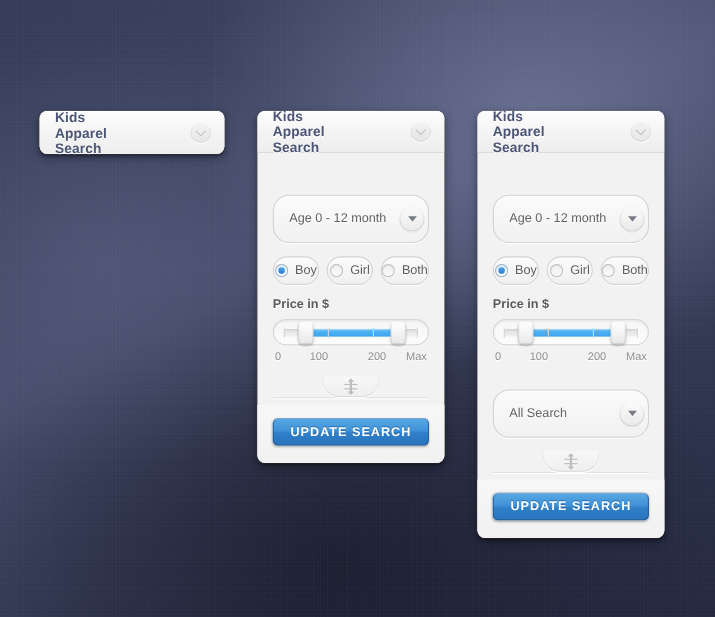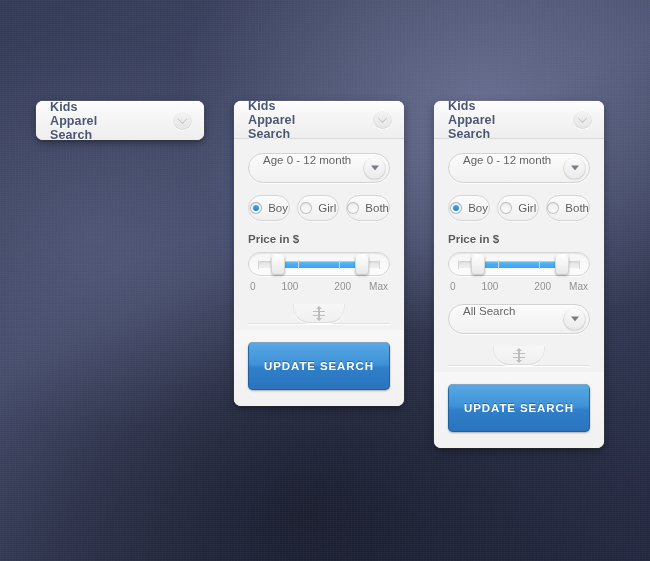--- a/index.html
+++ b/index.html
@@ -90,31 +90,32 @@
     border-radius: 0 0 1px 0;
   }
 
   .panel-body {
     padding: 14px 14px 0 14px;
   }
 
   
   .sel {
     position: relative;
-    height: 30px;
+    height: 44px;
     border-radius: 15px;
     background: linear-gradient(to bottom, #fbfbfb 0%, #f1f1f1 100%);
     border: 1px solid #d2d2d2;
     box-shadow:
       inset 0 1px 1px rgba(255,255,255,.95),
       0 1px 0 rgba(255,255,255,.85);
     display: flex;
-    align-items: flex-start;
+    align-items: center;
     padding: 0 34px 0 14px;
     cursor: pointer;
+    margin-top: 24px;
   }
   .sel-label {
     font-size: 11.5px;
     color: #636363;
     text-shadow: 0 1px 0 #fff;
     white-space: nowrap;
     overflow: hidden;
   }
   .sel-btn {
     position: absolute;
@@ -296,21 +297,21 @@
   .grip-icon .dn { left: 3.8px; bottom: -1px; border-top: 3.5px solid #bdbdbd; }
 
   
   .panel-foot {
     padding: 12px 14px 16px 14px;
     background: linear-gradient(to bottom, #f7f7f7, #f1f1f1);
     border-radius: 0 0 7px 7px;
   }
   .cta {
     width: 100%;
-    height: 48px;
+    height: 25px;
     border: none;
     border-radius: 5px;
     background: linear-gradient(to bottom, #5aa9e4 0%, #3f92d8 46%, #2f7fc9 54%, #2a73bd 100%);
     box-shadow:
       inset 0 1px 0 rgba(255,255,255,.42),
       inset 0 0 0 1px rgba(32,92,150,.85),
       0 1px 2px rgba(0,0,0,.30);
     color: #ffffff;
     font-family: "Liberation Sans", sans-serif;
     font-size: 11.5px;

